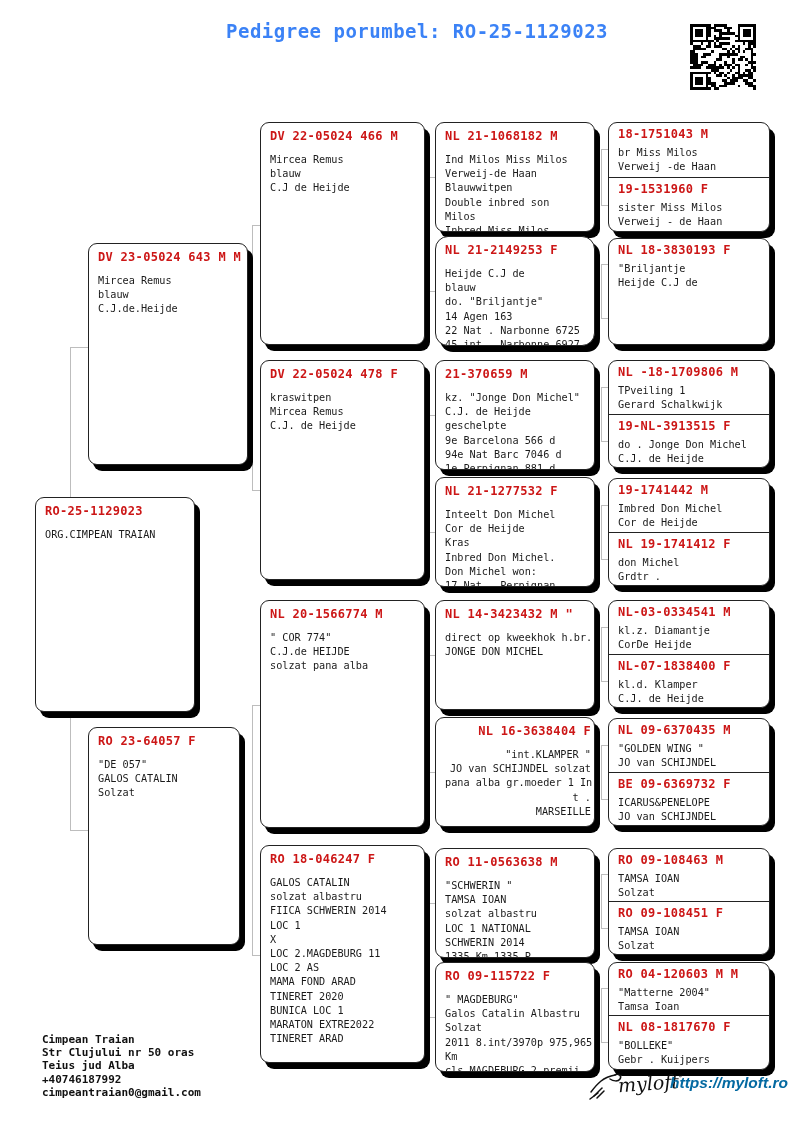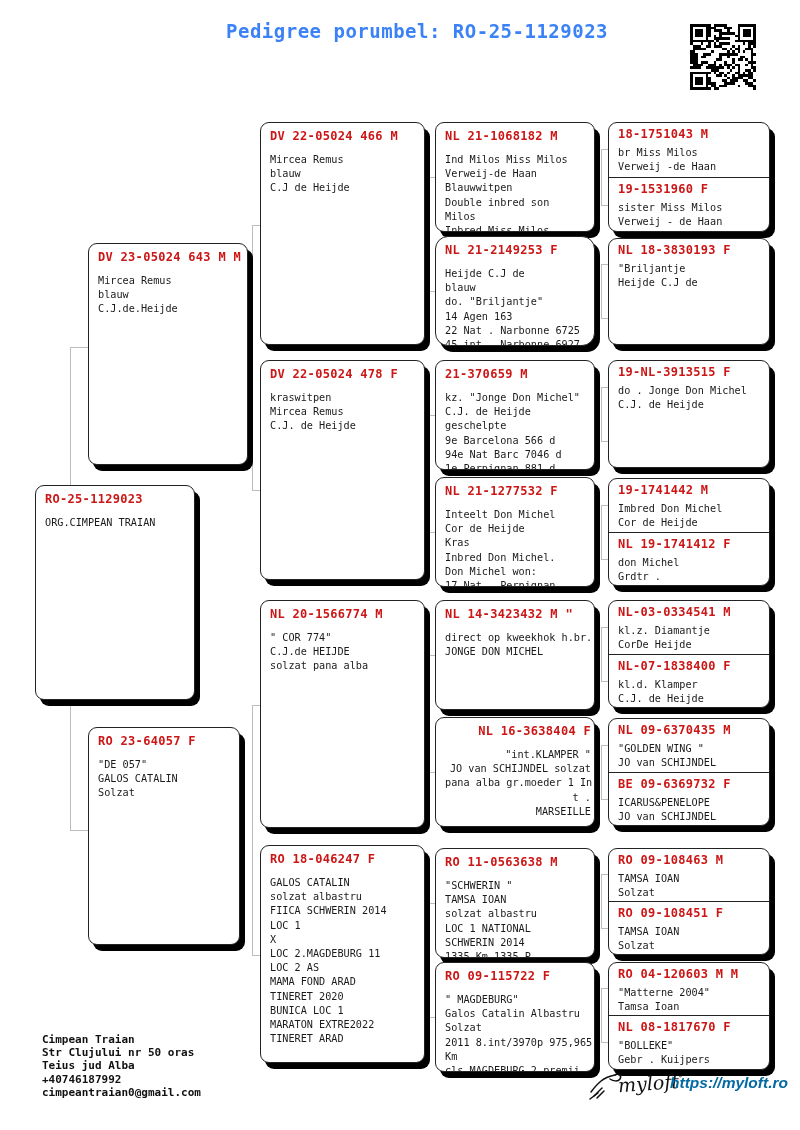--- a/index.html
+++ b/index.html
@@ -404,21 +404,21 @@
       <div class="line" style="left: 601px; top: 745px; width: 1px; height: 54px;"></div>
       <div class="line" style="left: 601px; top: 799px; width: 7px; height: 1px;"></div>
       <div class="line" style="left: 601px; top: 874px; width: 7px; height: 1px;"></div>
       <div class="line" style="left: 601px; top: 874px; width: 1px; height: 54px;"></div>
       <div class="line" style="left: 601px; top: 928px; width: 7px; height: 1px;"></div>
       <div class="line" style="left: 601px; top: 988px; width: 7px; height: 1px;"></div>
       <div class="line" style="left: 601px; top: 988px; width: 1px; height: 54px;"></div>
       <div class="line" style="left: 601px; top: 1042px; width: 7px; height: 1px;"></div>
     </div>
   <div id="boxes">
-      <div class="box" style="left: 35px; top: 485px; width: 160px; height: 215px;">
+      <div class="box" style="left: 35px; top: 497px; width: 160px; height: 215px;">
         <div class="bh">RO-25-1129023</div>
         <div class="bl">ORG.CIMPEAN TRAIAN</div>
       </div>
       <div class="box" style="left: 88px; top: 243px; width: 160px; height: 222px;">
         <div class="bh">DV 23-05024 643 M M</div>
         <div class="bl">Mircea Remus</div>
         <div class="bl">blauw</div>
         <div class="bl">C.J.de.Heijde</div>
       </div>
       <div class="box" style="left: 88px; top: 727px; width: 152px; height: 218px;">
@@ -540,20 +540,25 @@
         </div>
       </div>
       <div class="pair" style="left: 608px; top: 238px; width: 162px; height: 107px;">
         <div class="half" style="height: 53px;">
           <div class="bh">NL 18-3830193 F</div>
           <div class="bl">"Briljantje</div>
           <div class="bl">Heijde C.J de</div>
         </div>
       </div>
       <div class="pair" style="left: 608px; top: 360px; width: 162px; height: 108px;">
+        <div class="half" style="height: 53px;">
+          <div class="bh">NL -18-1709806 M</div>
+          <div class="bl">TPveiling 1</div>
+          <div class="bl">Gerard Schalkwijk</div>
+        </div>
         <div class="half" style="height: 53px;">
           <div class="bh">19-NL-3913515 F</div>
           <div class="bl">do . Jonge Don Michel</div>
           <div class="bl">C.J. de Heijde</div>
         </div>
       </div>
       <div class="pair" style="left: 608px; top: 478px; width: 162px; height: 108px;">
         <div class="half" style="height: 53px;">
           <div class="bh">19-1741442 M</div>
           <div class="bl">Imbred Don Michel</div>

